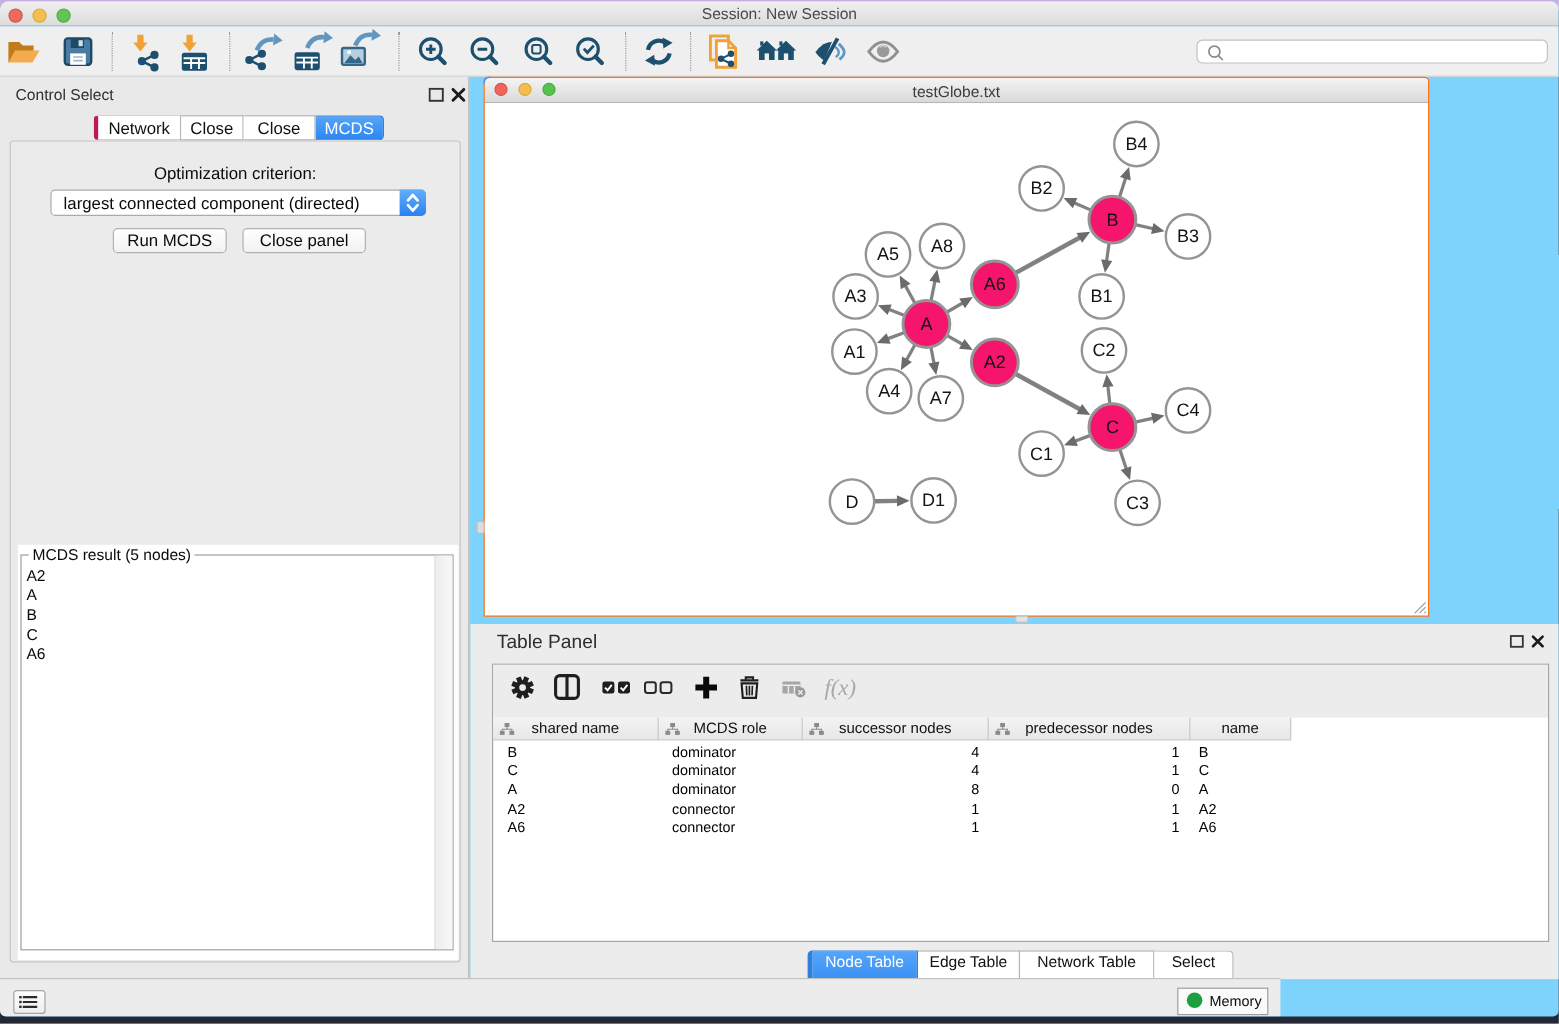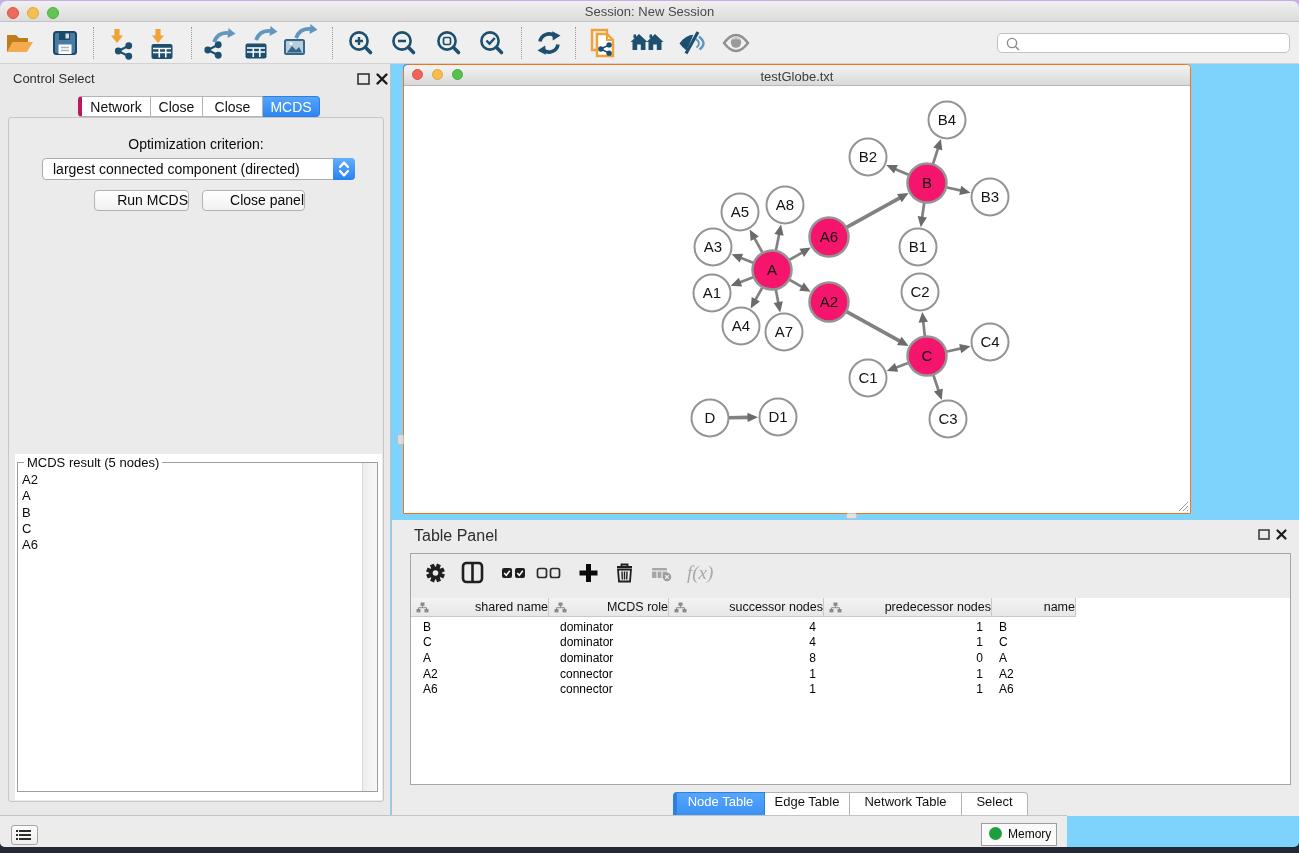--- a/index.html
+++ b/index.html
@@ -16,35 +16,35 @@
 #cptitle{position:absolute;left:13px;top:7px;font-size:13px;color:#2e2e2e}
 .tabrow{position:absolute;display:flex}
 .tab{height:21px;font-size:14px;color:#111;background:#fff;border:1px solid #b3b3b3;border-left:none;text-align:center;line-height:20px}
 .tab.first{border-left:4px solid #be185d;border-radius:4px 0 0 4px}
 .tab.last{border-radius:0 4px 4px 0}
 .tab.sel{background:linear-gradient(#55a5fa,#2d86f1);color:#fff;border-color:#2d7fe0}
 #cppanel{position:absolute;left:8px;top:53px;width:376px;height:685px;background:#ebebeb;border:1px solid #c6c6c6;border-radius:3px}
 #optlabel{position:absolute;left:0;top:18px;width:100%;text-align:center;font-size:14px;color:#0a0a0a}
 #dropdown{position:absolute;left:33px;top:40px;width:313px;height:22px;background:#fff;border:1px solid #ababab;border-radius:4px;font-size:14px;color:#0a0a0a;line-height:20px;padding-left:10px}
 #spinner{position:absolute;right:-1px;top:-1px;width:22px;height:22px;background:linear-gradient(#62aefc,#2a82f0);border-radius:0 4px 4px 0}
-.btn{position:absolute;height:21px;background:linear-gradient(#fff,#f1f1f1);border:1px solid #b2b2b2;border-radius:4px;font-size:14px;color:#0a0a0a;text-align:right;line-height:19px}
+.btn{position:absolute;height:21px;background:linear-gradient(#fff,#f1f1f1);border:1px solid #b2b2b2;border-radius:4px;font-size:14px;color:#0a0a0a;text-align:center;line-height:19px}
 #mcdsbox{position:absolute;left:6px;top:336px;width:367px;height:346px;background:#fff}
 #groupbox{position:absolute;left:2px;top:8px;width:361px;height:330px;border:1px solid #9d9d9d}
 #grouplabel{position:absolute;left:6px;top:-8px;background:#fff;padding:0 3px;font-size:13px;color:#0a0a0a}
 #mcdslist{position:absolute;left:4px;top:9px;font-size:13px;color:#0a0a0a;line-height:16.3px}
 #vscroll{position:absolute;right:0px;top:0px;width:15px;height:328px;background:linear-gradient(90deg,#ededed,#f8f8f8);border-left:1px solid #d9d9d9}
 #nw{position:absolute;left:403px;top:63px;width:788px;height:450px;background:#fff;border:1px solid #f97316;border-radius:4px 4px 0 0}
 #nwtitle{position:absolute;left:0;top:0;width:100%;height:21px;background:linear-gradient(#f4f4f4,#d9d9d9);border-bottom:1px solid #b7b7b7;border-radius:4px 4px 0 0}
 #nwname{position:absolute;top:4px;width:100%;text-align:center;font-size:13px;color:#3c3c3c}
 #tp{position:absolute;left:392px;top:519px;width:907px;height:296px;background:#ececec}
 #tptitle{position:absolute;left:22px;top:7px;font-size:16px;color:#2e2e2e}
 #tbox{position:absolute;left:18px;top:33px;width:881px;height:232px;background:#fff;border:1px solid #a5a5a5}
 #ttoolbar{position:absolute;left:0;top:0;width:879px;height:44px;background:#ececec}
 #thead{position:absolute;left:0;top:44px;width:665px;height:19px;background:linear-gradient(#f3f3f3,#e7e7e7);border-bottom:1px solid #c9c9c9;font-size:12.5px;color:#111}
-.hc{position:absolute;top:0;height:19px;border-right:1px solid #c9c9c9;text-align:right;line-height:18px}
+.hc{position:absolute;top:0;height:19px;border-right:1px solid #c9c9c9;text-align:center;line-height:18px}
 .hic{position:absolute;left:5px;top:4px}
 .trow{position:absolute;font-size:12px;color:#000;height:16px;line-height:16px}
 .tabs2{position:absolute;top:272px;left:281px;display:flex}
 .tab2{height:36px;font-size:13px;line-height:17px}
 #status{position:absolute;left:0;top:814px;width:1067px;height:32px;background:#ececec;border-top:1px solid #c4c4c4}
 #membtn{position:absolute;right:10px;top:7px;width:76px;height:23px;background:#fafafa;border:1px solid #9d9d9d;font-size:12px;color:#0a0a0a;line-height:21px}
 #listbtn{position:absolute;left:11px;top:9px;width:27px;height:20px;background:linear-gradient(#fdfdfd,#ededed);border:1px solid #a5a5a5;border-radius:3px}
 </style></head>
 <body>
 <div id="win">

